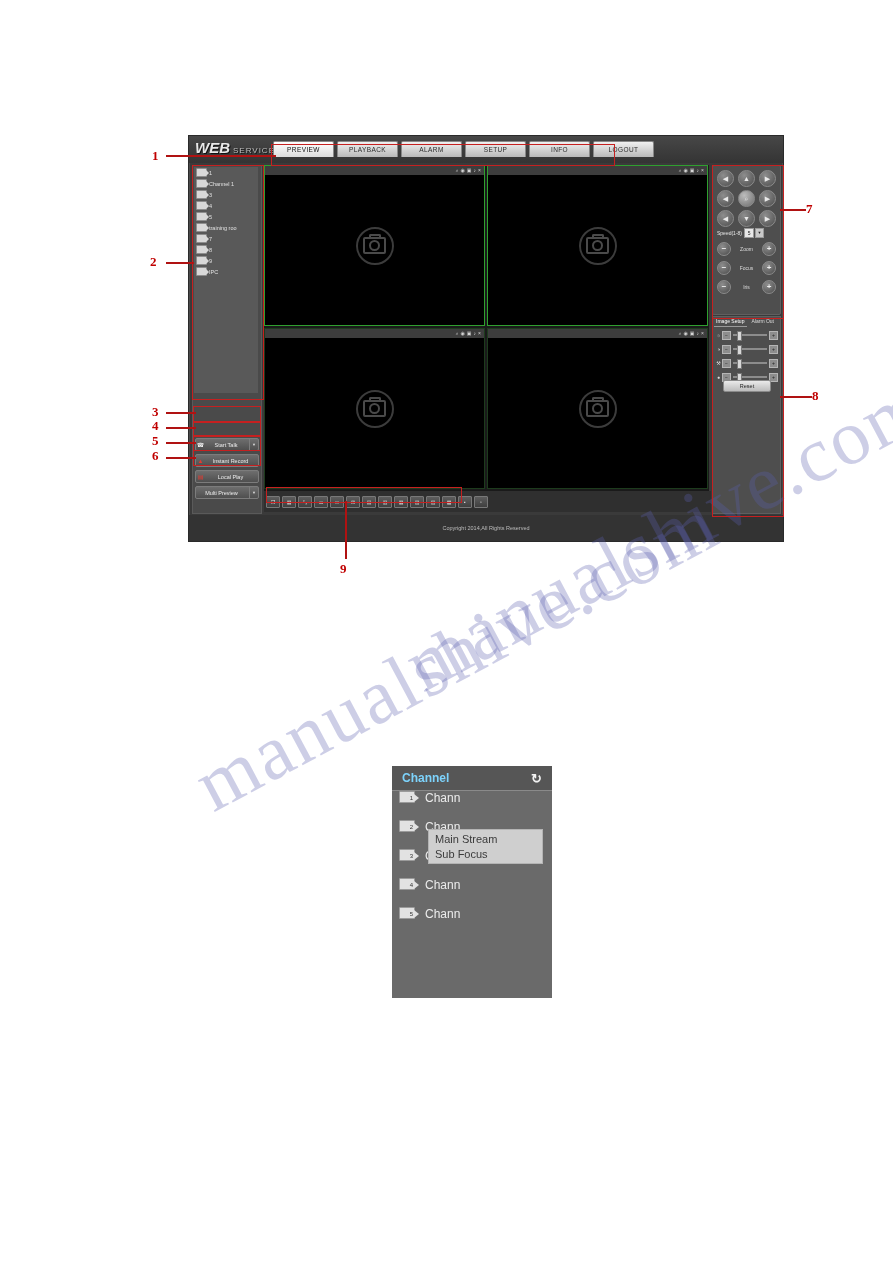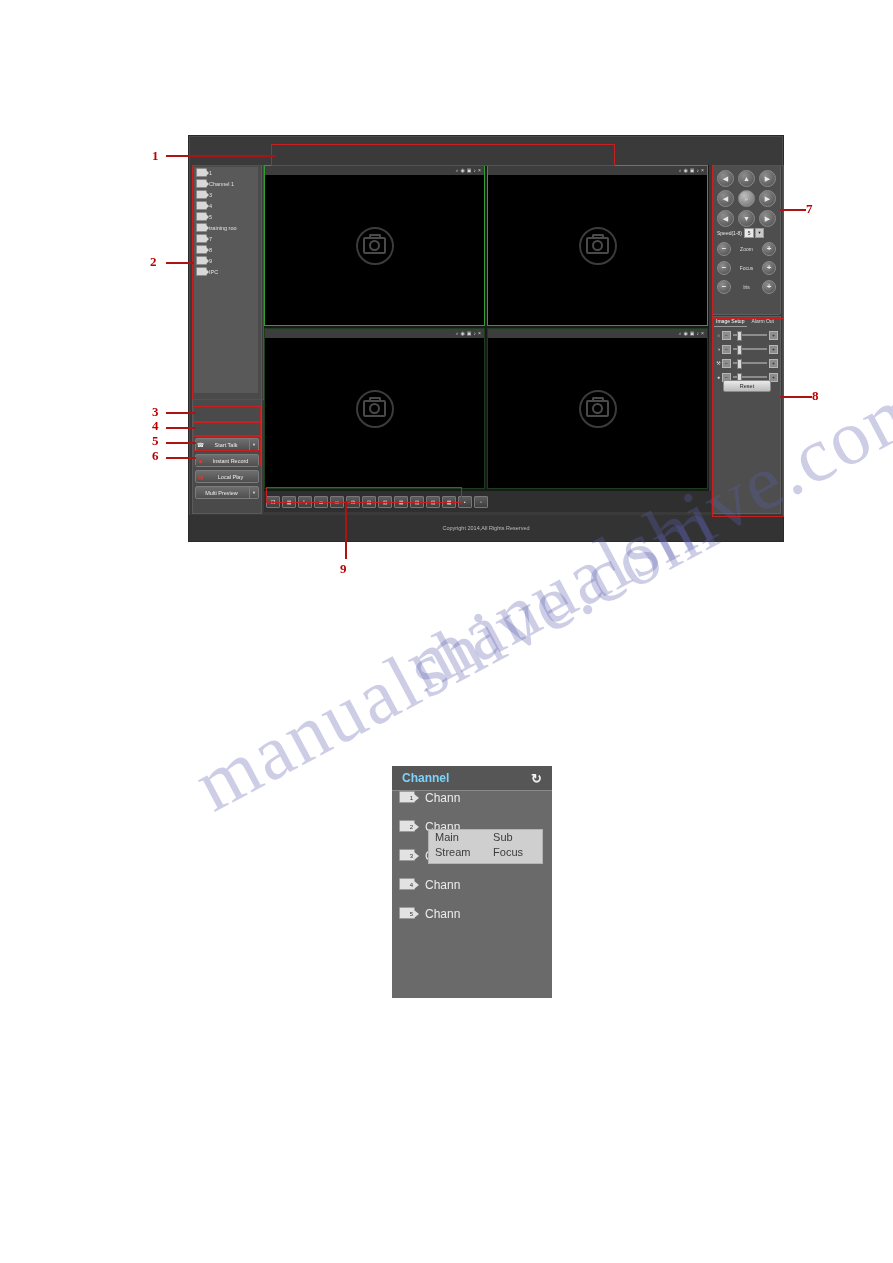--- a/index.html
+++ b/index.html
@@ -243,35 +243,48 @@
     box-sizing:border-box;
   }
   .popcam:after{
     content:"";position:absolute;right:-5px;top:2px;
     border-top:4px solid transparent;border-bottom:4px solid transparent;
     border-left:5px solid #e2e2e2;
   }
   #streammenu{
     position:absolute;left:36px;top:63px;width:107px;height:33px;
     background:#cfcfcf;border:1px solid #b4b4b4;z-index:25;
-    display:flex;flex-direction:row;justify-content:center;
+    display:flex;flex-direction:column;justify-content:center;
     padding-left:6px;
   }
   #streammenu div{font-size:11px;color:#3b3b3b;line-height:15px;}
 </style>
 </head>
 <body>
 
 <div id="watermark">
   <span class="wm1">manualshive.com</span>
   <span class="wm2">manualshive.com</span>
 </div>
 
 <div id="app">
 
+  <div id="apphdr">
+    <div id="logo">
+      <span>WEB</span><span class="svc">SERVICE</span>
+    </div>
+    <div id="tabs">
+      <div class="tab active">PREVIEW</div>
+      <div class="tab">PLAYBACK</div>
+      <div class="tab">ALARM</div>
+      <div class="tab">SETUP</div>
+      <div class="tab">INFO</div>
+      <div class="tab">LOGOUT</div>
+    </div>
+  </div>
 
   <div id="appbody">
 
     <div id="sidebar">
       <div id="chlist">
         <div class="ch">
             <span class="camicon"></span>
             <span>1</span>
           </div>
         <div class="ch">

